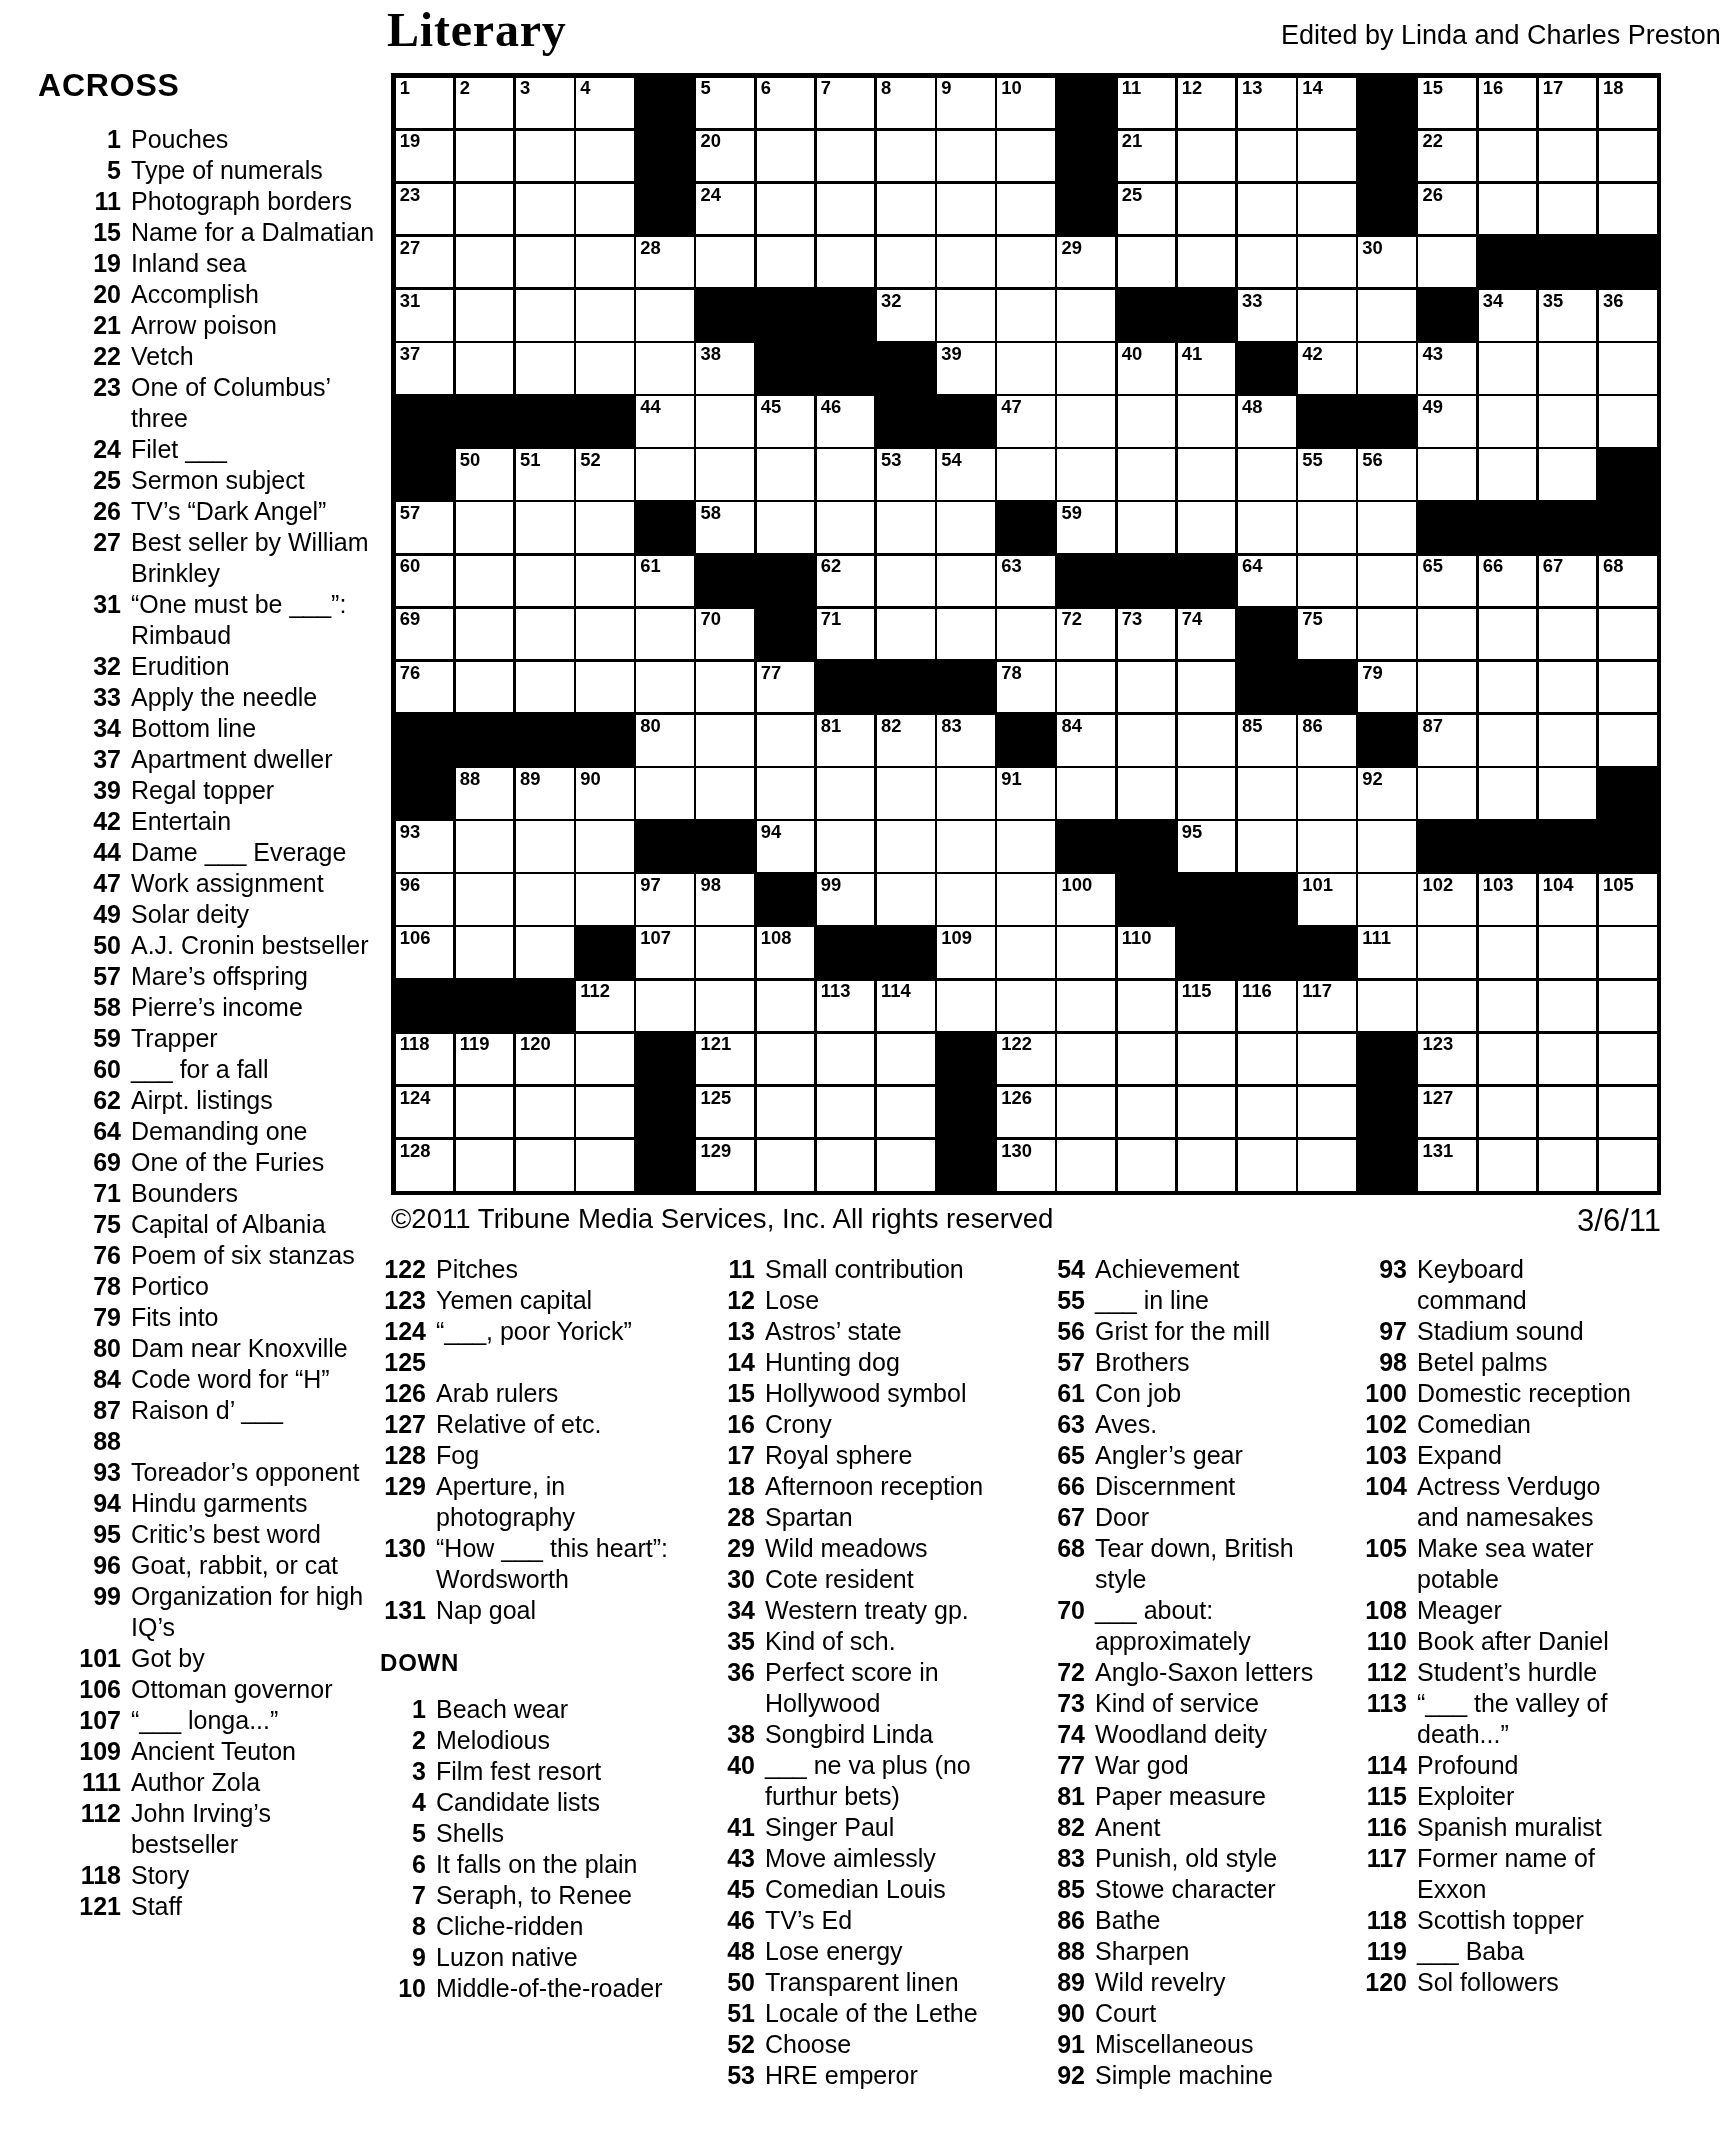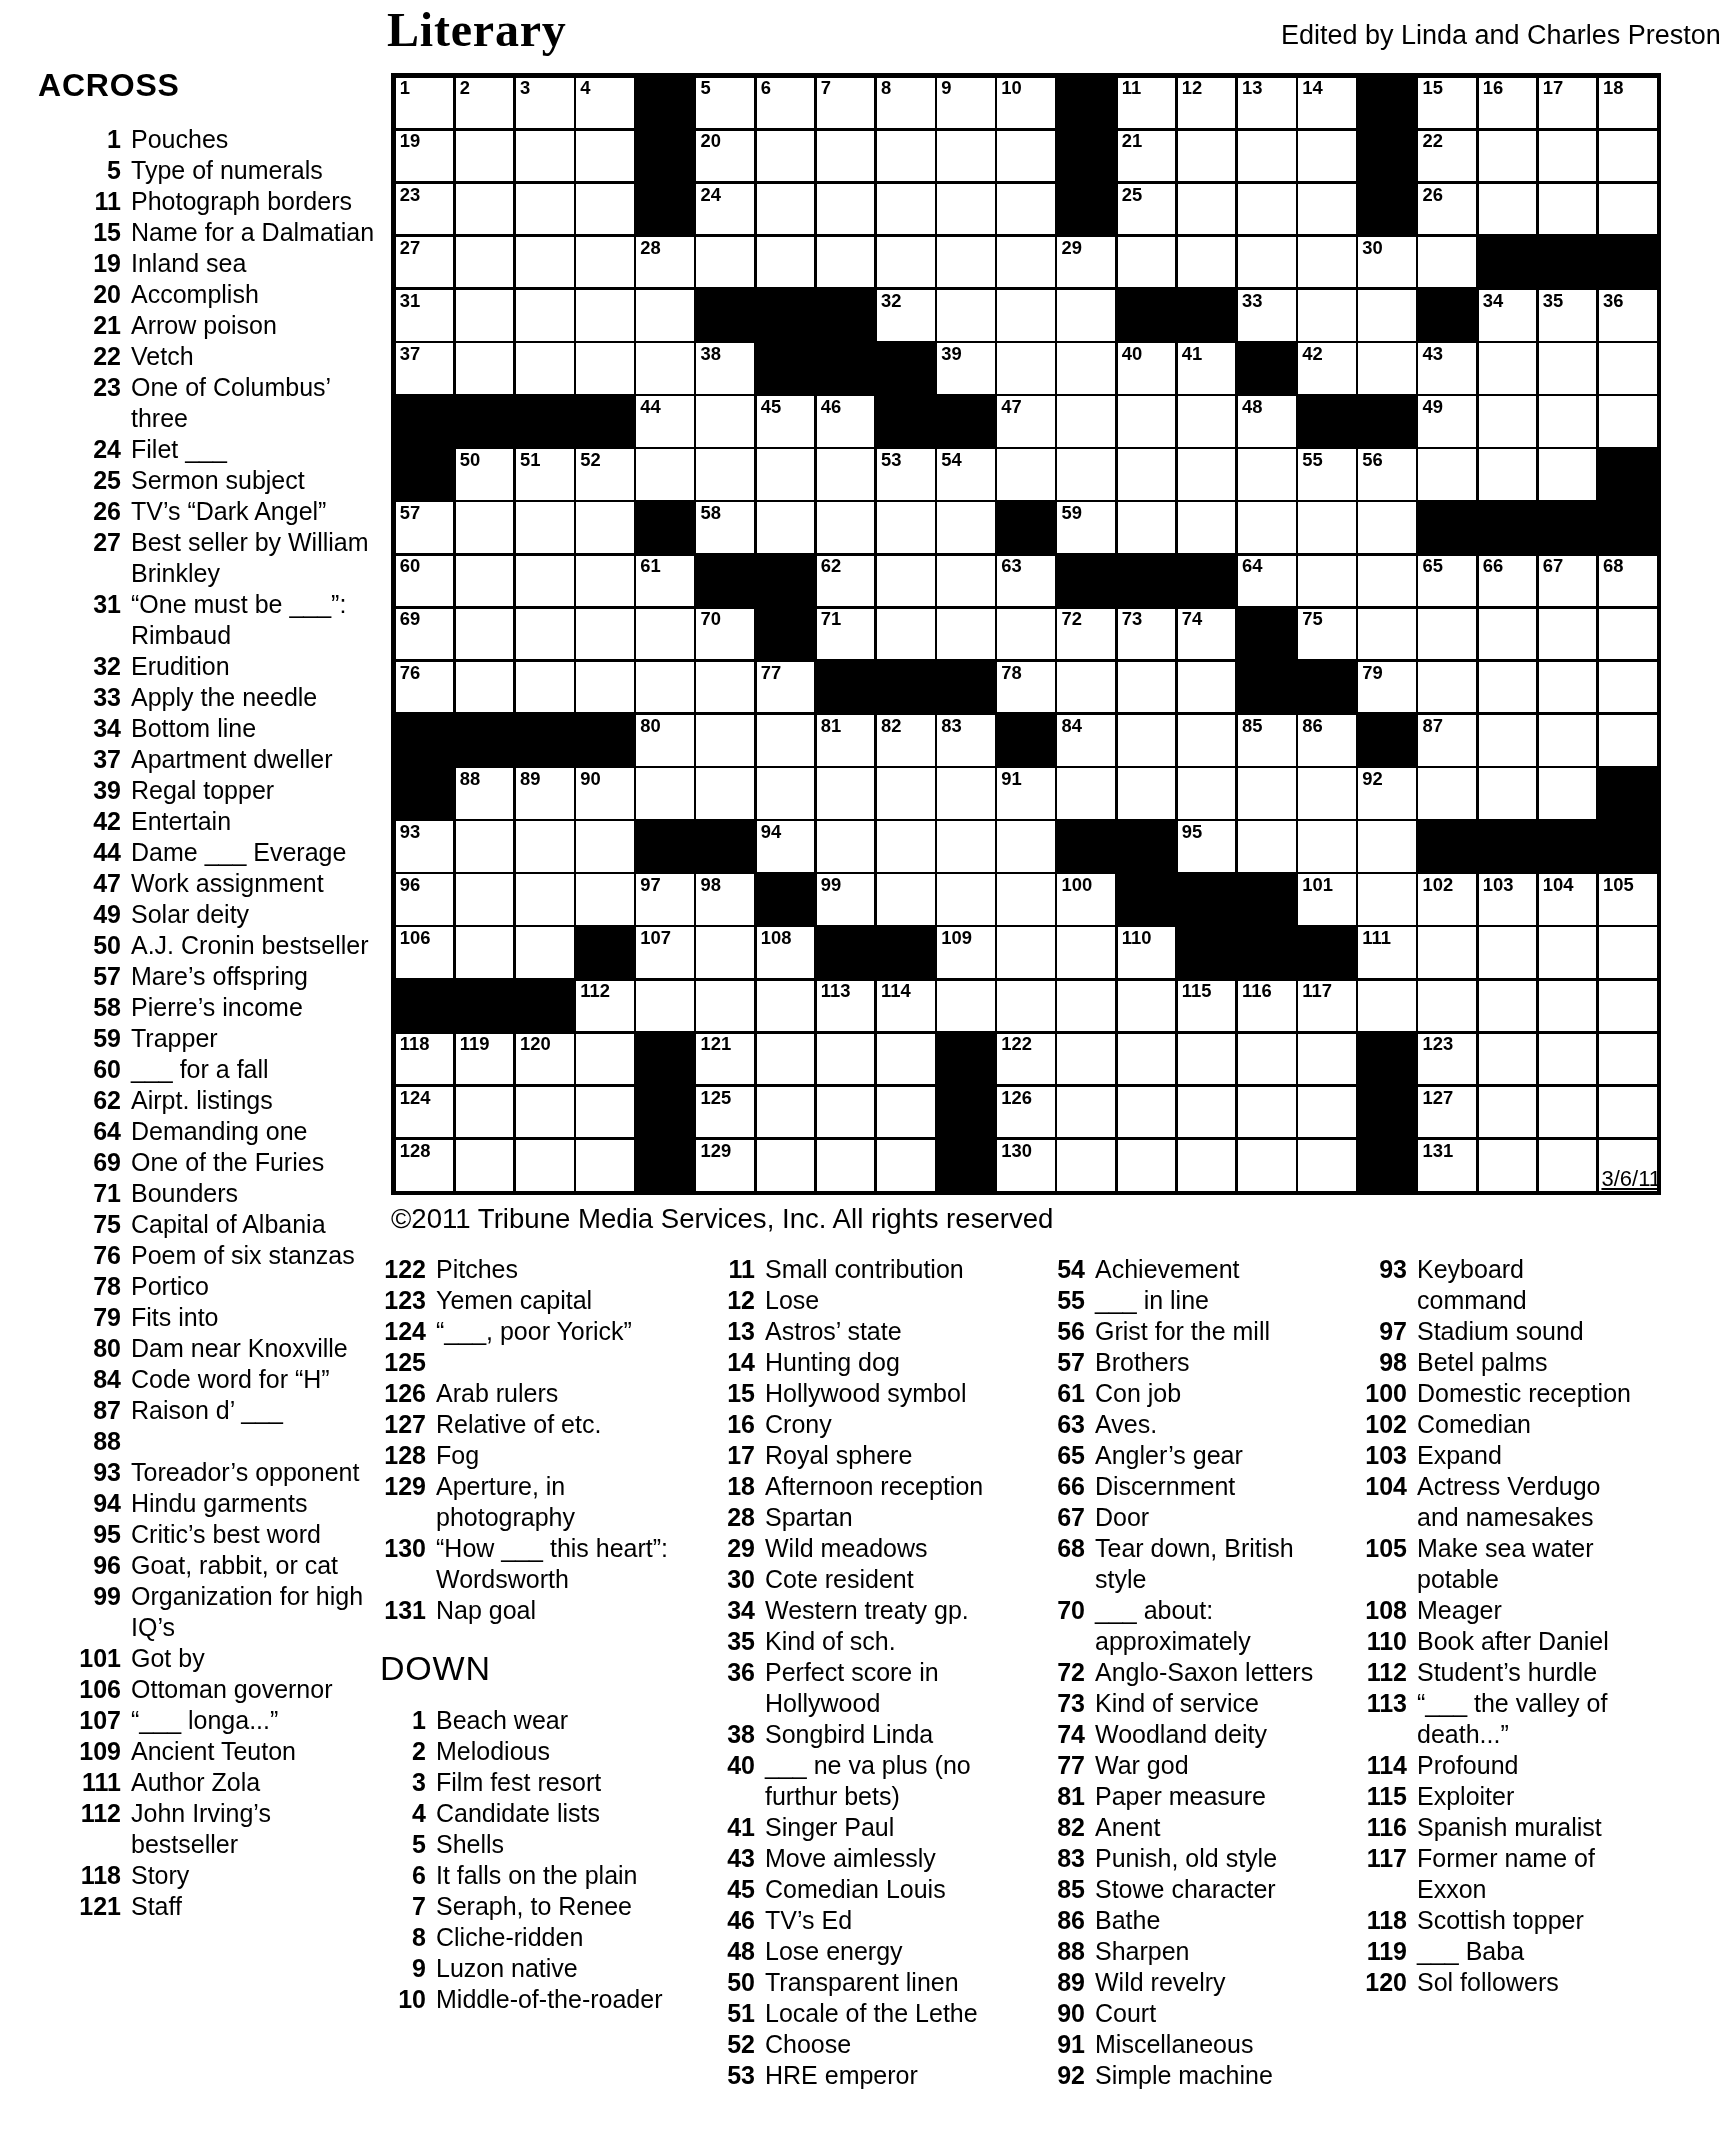--- a/index.html
+++ b/index.html
@@ -9,34 +9,34 @@
   #edited{top:20px;right:8.3px;font-size:27px;}
   #across-head{left:38px;top:67px;font-size:32px;font-weight:bold;letter-spacing:0.8px;}
   #col1{left:38px;top:124px;width:344px;}
   #grid{left:391px;top:73px;width:1270px;height:1122px;display:grid;
         grid-template-columns:repeat(21,1fr);grid-template-rows:repeat(21,1fr);
         background:#000;border:2.5px solid #000;padding:2.5px;gap:2.5px;box-sizing:border-box;}
   .cell{background:#fff;position:relative;}
   .cell.black{background:#000;}
   .cnum{position:absolute;top:0.8px;left:4.2px;font-size:18.4px;font-weight:bold;line-height:1.05;}
   #copyright{left:391px;top:1203px;font-size:27.6px;}
-  #date{top:1166px;right:68px;font-size:22px;text-decoration:underline;}
+  #date{top:1203px;right:68px;font-size:31px;}
   .clue{display:flex;font-size:25px;line-height:31px;}
   .clue .num{font-weight:bold;text-align:right;flex:none;}
   .clue .txt{padding-left:10px;flex:1;}
   #col1 .num{width:83px;}
   #col2{left:380px;top:1254px;width:302px;}
   #col2 .num{width:46px;}
   #col3{left:705px;top:1254px;width:294px;}
   #col3 .num{width:50px;}
   #col4{left:1035px;top:1254px;width:286px;}
   #col4 .num{width:50px;}
   #col5{left:1334px;top:1254px;width:301px;}
   #col5 .num{width:73px;}
-  #down-head{font-size:34px;font-weight:normal;letter-spacing:0.8px;margin:23.4px 0 16.7px 0;}
+  #down-head{font-size:24px;font-weight:bold;letter-spacing:0.8px;margin:23.4px 0 16.7px 0;}
 </style>
 </head>
 <body>
 
 <div class="abs" id="title">Literary</div>
 <div class="abs" id="edited">Edited by Linda and Charles Preston</div>
 
 <div class="abs" id="across-head">ACROSS</div>
 <div class="abs" id="col1">
     <div class="clue">

